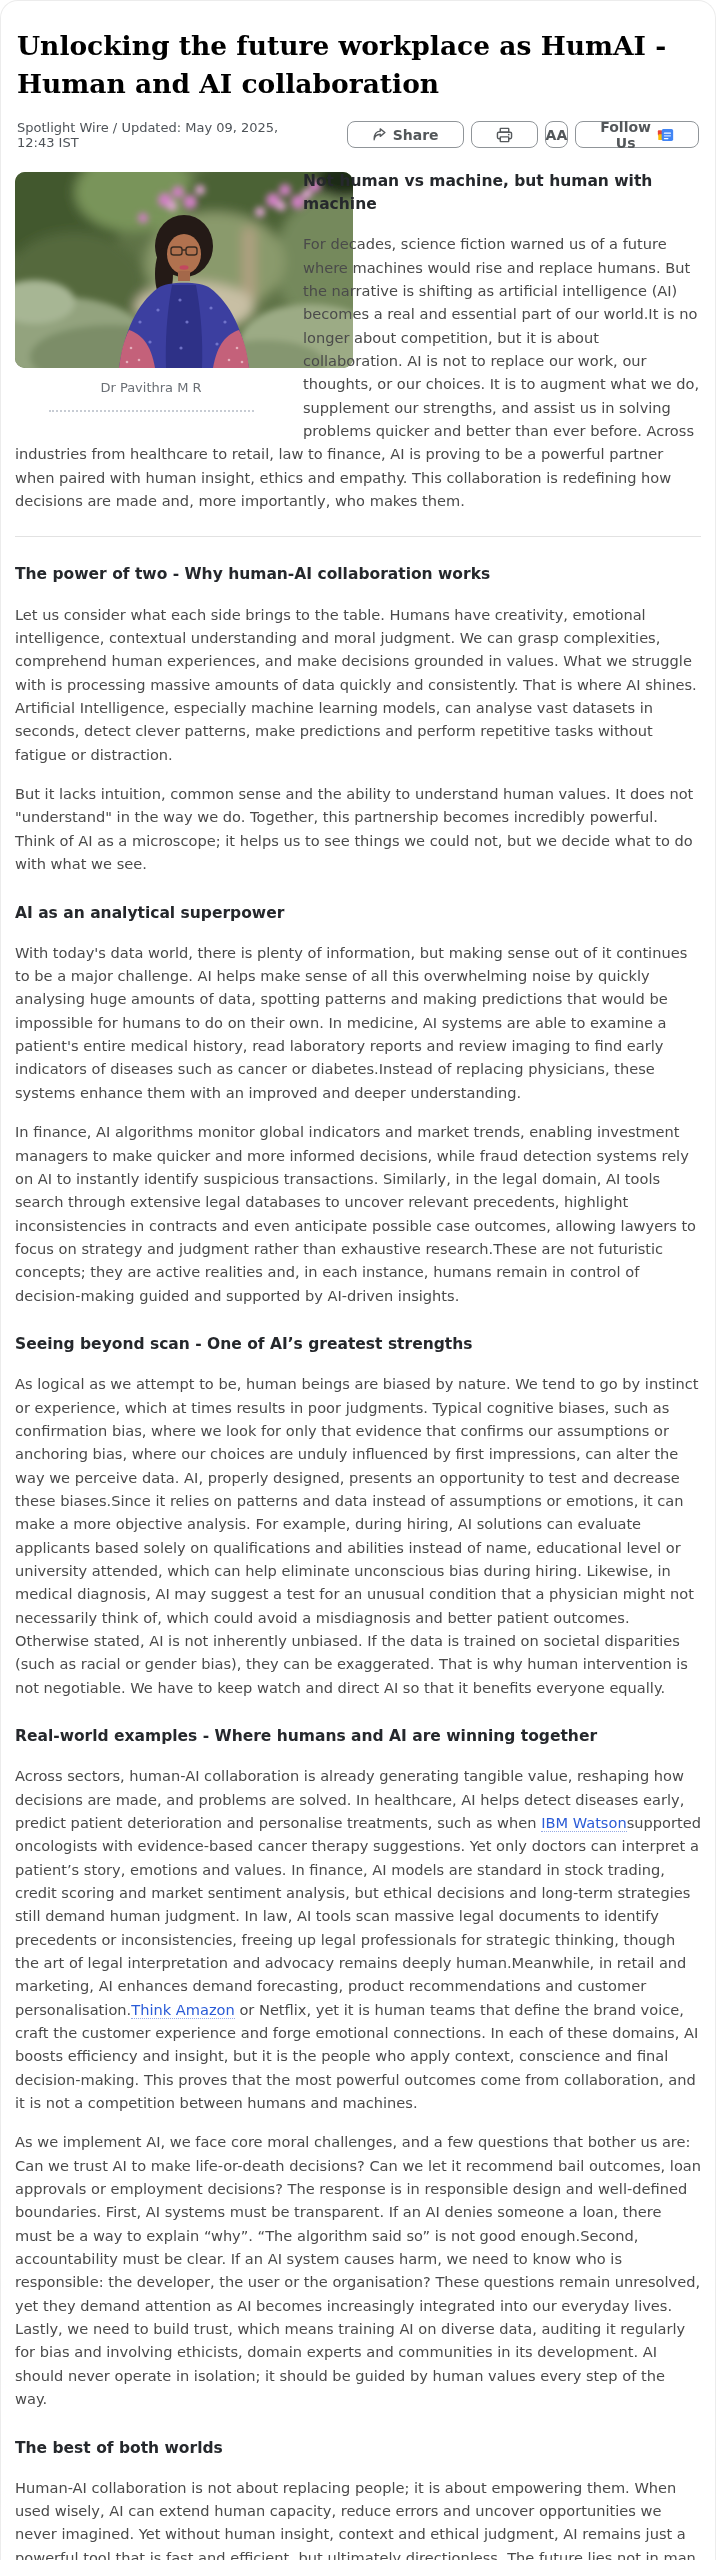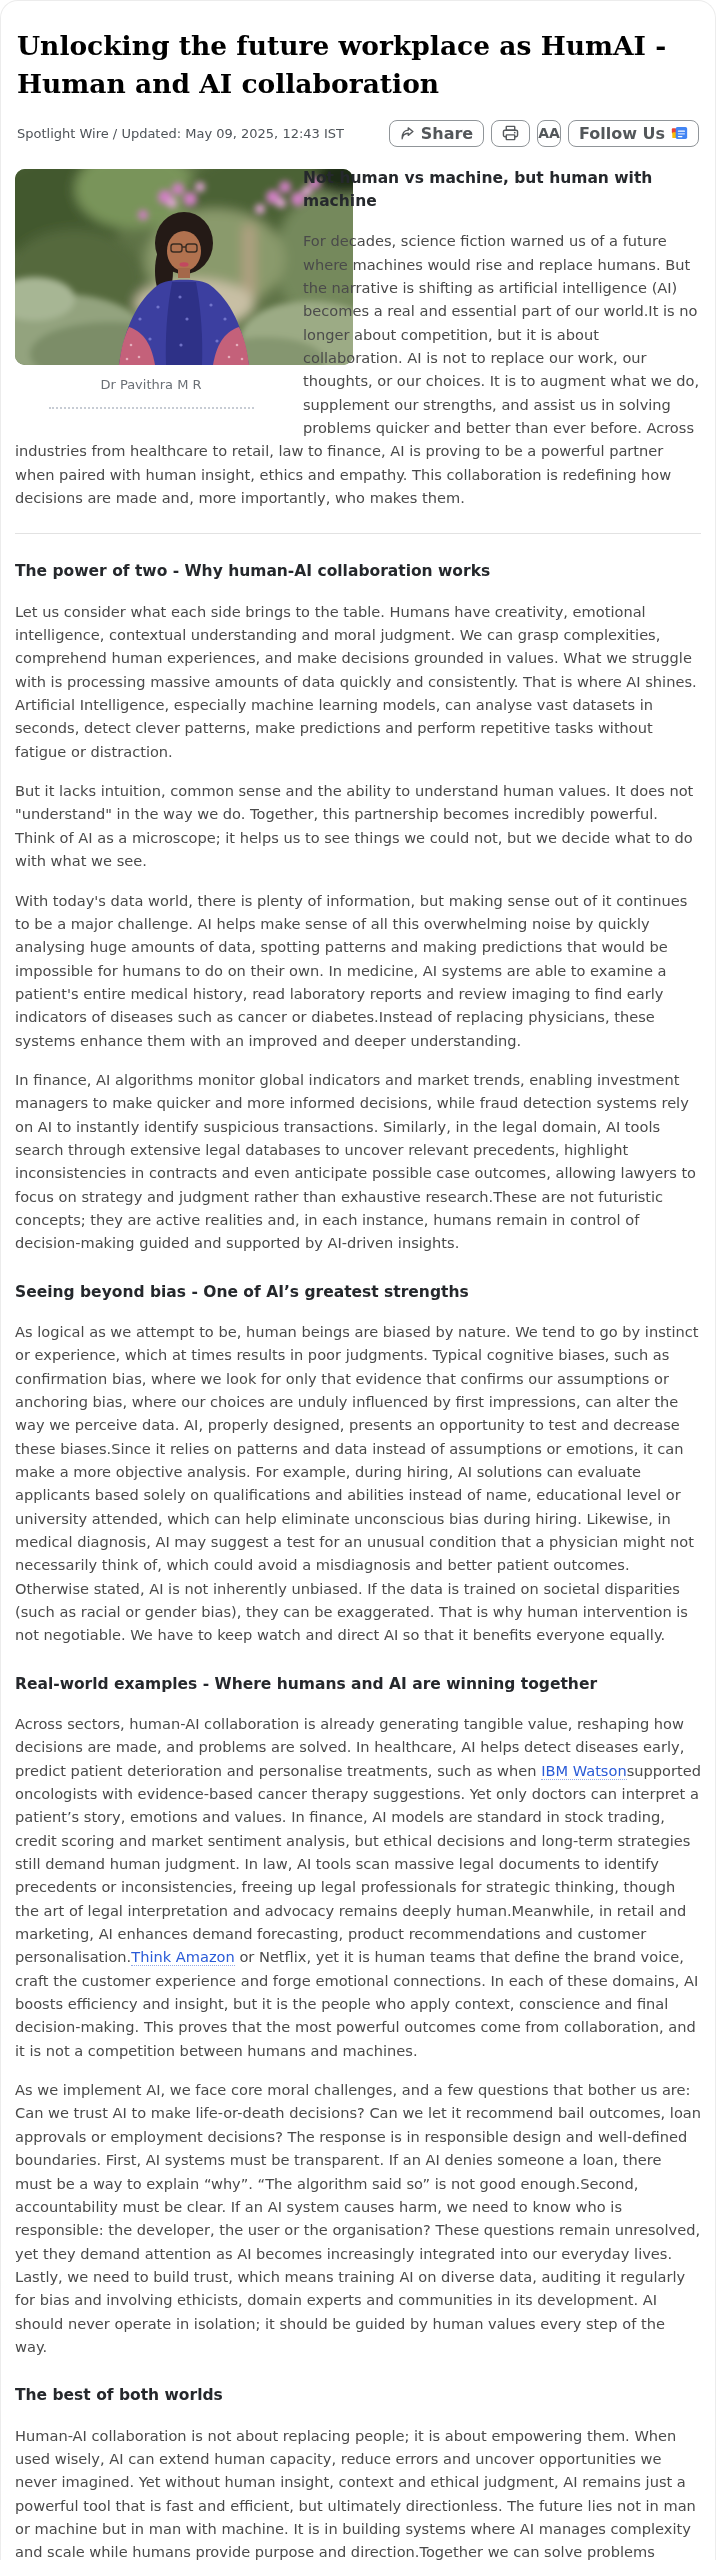--- a/index.html
+++ b/index.html
@@ -5,22 +5,22 @@
   html,body{margin:0;padding:0;background:#fff;}
   body{width:716px;font-family:"DejaVu Sans","Liberation Sans",sans-serif;color:#4a4a4a;}
   .card{box-sizing:border-box;width:716px;min-height:2548px;border:1px solid #ececec;border-bottom:none;
         border-radius:18px 18px 0 0;padding:18px 14px 36px;background:#fff;}
   h1.title{font-family:"DejaVu Serif","Liberation Serif",serif;font-weight:700;color:#000000;
         font-size:26.5px;line-height:1.45;margin:8px 2px 16px;}
   .meta-row{display:flex;justify-content:space-between;align-items:center;margin:0 2px 20px;gap:36px;}
   .meta{font-size:13px;color:#4e5358;}
   .toolbar{display:flex;gap:7px;align-items:center;}
   .btn{display:inline-flex;align-items:center;gap:6px;border:1.5px solid #909599;background:#fff;
-        border-radius:8px;padding:4px 10px;height:27px;box-sizing:border-box;
-        font-family:"DejaVu Sans","Liberation Sans",sans-serif;font-size:16px;font-weight:700;color:#53575a;cursor:pointer;}
+        border-radius:8px;padding:4px 24px;height:27px;box-sizing:border-box;
+        font-family:"DejaVu Sans","Liberation Sans",sans-serif;font-size:14px;font-weight:700;color:#53575a;cursor:pointer;}
   .btn svg{display:block;}
   .btn.aa{font-size:14px;letter-spacing:0;padding:4px 0;}
   .article{font-size:14.6px;line-height:1.6;}
   figure.photo{float:left;width:272px;margin:2px 16px 8px 0;}
   .photo-img{display:block;width:338px;height:196px;border-radius:10px;overflow:hidden;}
   figcaption{text-align:center;font-size:13px;color:#6a6f75;margin-top:10px;}
   .caption-rule{width:205px;margin:11px auto 0;border-bottom:2px dotted #c7ccd4;height:0;}
   .subhead{font-size:15.5px;font-weight:700;color:#25282c;margin:26px 0 0;line-height:1.5;clear:none;}
   .subhead.lead-head{margin-top:9px;}
   p.para{margin:16px 0 0;}
@@ -168,23 +168,24 @@
 
     <h2 class="subhead lead-head">Not human vs machine, but human with machine</h2>
     <p class="para" id="lead-para"><span>For decades, science fiction warned us of a future where machines would rise and replace humans. But the narrative is shifting as artificial intelligence (AI) becomes a real and essential part of our world.It is no longer about competition, but it is about collaboration. AI is not to replace our work, our thoughts, or our choices. It is to augment what we do, supplement our strengths, and assist us in solving problems quicker and better than ever before. Across industries from healthcare to retail, law to finance, AI is proving to be a powerful partner when paired with human insight, ethics and empathy. This collaboration is redefining how decisions are made and, more importantly, who makes them.</span></p>
 
     <hr class="rule">
 
     <div id="sections">
         <h2 class="subhead">The power of two - Why human-AI collaboration works</h2>
         <p class="para"><span>Let us consider what each side brings to the table. Humans have creativity, emotional intelligence, contextual understanding and moral judgment. We can grasp complexities, comprehend human experiences, and make decisions grounded in values. What we struggle with is processing massive amounts of data quickly and consistently. That is where AI shines. Artificial Intelligence, especially machine learning models, can analyse vast datasets in seconds, detect clever patterns, make predictions and perform repetitive tasks without fatigue or distraction.</span></p>
         <p class="para"><span>But it lacks intuition, common sense and the ability to understand human values. It does not "understand" in the way we do. Together, this partnership becomes incredibly powerful. Think of AI as a microscope; it helps us to see things we could not, but we decide what to do with what we see.</span></p>
+        <h2 class="subhead">AI as an analytical superpower</h2>
         <p class="para"><span>With today's data world, there is plenty of information, but making sense out of it continues to be a major challenge. AI helps make sense of all this overwhelming noise by quickly analysing huge amounts of data, spotting patterns and making predictions that would be impossible for humans to do on their own. In medicine, AI systems are able to examine a patient's entire medical history, read laboratory reports and review imaging to find early indicators of diseases such as cancer or diabetes.Instead of replacing physicians, these systems enhance them with an improved and deeper understanding.</span></p>
         <p class="para"><span>In finance, AI algorithms monitor global indicators and market trends, enabling investment managers to make quicker and more informed decisions, while fraud detection systems rely on AI to instantly identify suspicious transactions. Similarly, in the legal domain, AI tools search through extensive legal databases to uncover relevant precedents, highlight inconsistencies in contracts and even anticipate possible case outcomes, allowing lawyers to focus on strategy and judgment rather than exhaustive research.These are not futuristic concepts; they are active realities and, in each instance, humans remain in control of decision-making guided and supported by AI-driven insights.</span></p>
-        <h2 class="subhead">Seeing beyond bias - One of AI’s greatest strengths</h2>
+        <h2 class="subhead">Seeing beyond scan - One of AI’s greatest strengths</h2>
         <p class="para"><span>As logical as we attempt to be, human beings are biased by nature. We tend to go by instinct or experience, which at times results in poor judgments. Typical cognitive biases, such as confirmation bias, where we look for only that evidence that confirms our assumptions or anchoring bias, where our choices are unduly influenced by first impressions, can alter the way we perceive data. AI, properly designed, presents an opportunity to test and decrease these biases.Since it relies on patterns and data instead of assumptions or emotions, it can make a more objective analysis. For example, during hiring, AI solutions can evaluate applicants based solely on qualifications and abilities instead of name, educational level or university attended, which can help eliminate unconscious bias during hiring. Likewise, in medical diagnosis, AI may suggest a test for an unusual condition that a physician might not necessarily think of, which could avoid a misdiagnosis and better patient outcomes. Otherwise stated, AI is not inherently unbiased. If the data is trained on societal disparities (such as racial or gender bias), they can be exaggerated. That is why human intervention is not negotiable. We have to keep watch and direct AI so that it benefits everyone equally.</span></p>
         <h2 class="subhead">Real-world examples - Where humans and AI are winning together</h2>
         <p class="para"><span>Across sectors, human-AI collaboration is already generating tangible value, reshaping how decisions are made, and problems are solved. In healthcare, AI helps detect diseases early, predict patient deterioration and personalise treatments, such as when </span><a class="inline-link" href="#">IBM Watson</a><span>supported oncologists with evidence-based cancer therapy suggestions. Yet only doctors can interpret a patient’s story, emotions and values. In finance, AI models are standard in stock trading, credit scoring and market sentiment analysis, but ethical decisions and long-term strategies still demand human judgment. In law, AI tools scan massive legal documents to identify precedents or inconsistencies, freeing up legal professionals for strategic thinking, though the art of legal interpretation and advocacy remains deeply human.Meanwhile, in retail and marketing, AI enhances demand forecasting, product recommendations and customer personalisation.</span><a class="inline-link" href="#">Think Amazon</a><span> or Netflix, yet it is human teams that define the brand voice, craft the customer experience and forge emotional connections. In each of these domains, AI boosts efficiency and insight, but it is the people who apply context, conscience and final decision-making. This proves that the most powerful outcomes come from collaboration, and it is not a competition between humans and machines.</span></p>
         <p class="para"><span>As we implement AI, we face core moral challenges, and a few questions that bother us are: Can we trust AI to make life-or-death decisions? Can we let it recommend bail outcomes, loan approvals or employment decisions? The response is in responsible design and well-defined boundaries. First, AI systems must be transparent. If an AI denies someone a loan, there must be a way to explain “why”. “The algorithm said so” is not good enough.Second, accountability must be clear. If an AI system causes harm, we need to know who is responsible: the developer, the user or the organisation? These questions remain unresolved, yet they demand attention as AI becomes increasingly integrated into our everyday lives. Lastly, we need to build trust, which means training AI on diverse data, auditing it regularly for bias and involving ethicists, domain experts and communities in its development. AI should never operate in isolation; it should be guided by human values every step of the way.</span></p>
         <h2 class="subhead">The best of both worlds</h2>
         <p class="para"><span>Human-AI collaboration is not about replacing people; it is about empowering them. When used wisely, AI can extend human capacity, reduce errors and uncover opportunities we never imagined. Yet without human insight, context and ethical judgment, AI remains just a powerful tool that is fast and efficient, but ultimately directionless. The future lies not in man or machine but in man with machine. It is in building systems where AI manages complexity and scale while humans provide purpose and direction.Together we can solve problems which are huge tasks to overcome individually, from global warming to access to healthcare to inequality across the world. Let us make sure, as we go forward, that we are not merely creating more intelligent systems but more human ones. Because when we collaborate with humans and AI, we are not merely more productive; we are wiser, more compassionate and better able to build a better world.</span></p>
       </div>
 
   </div>
 </div>

